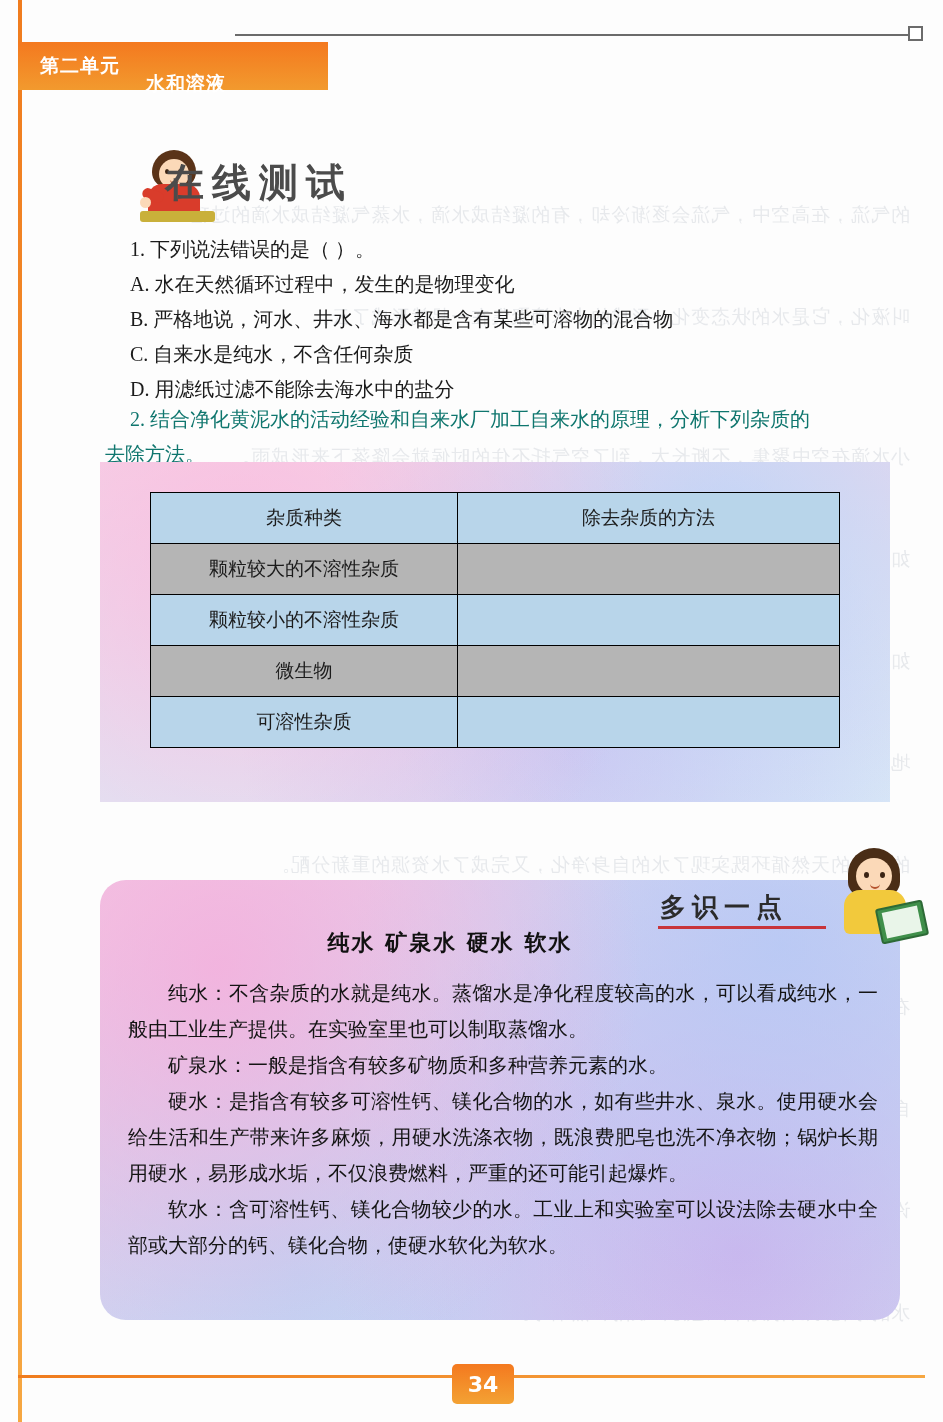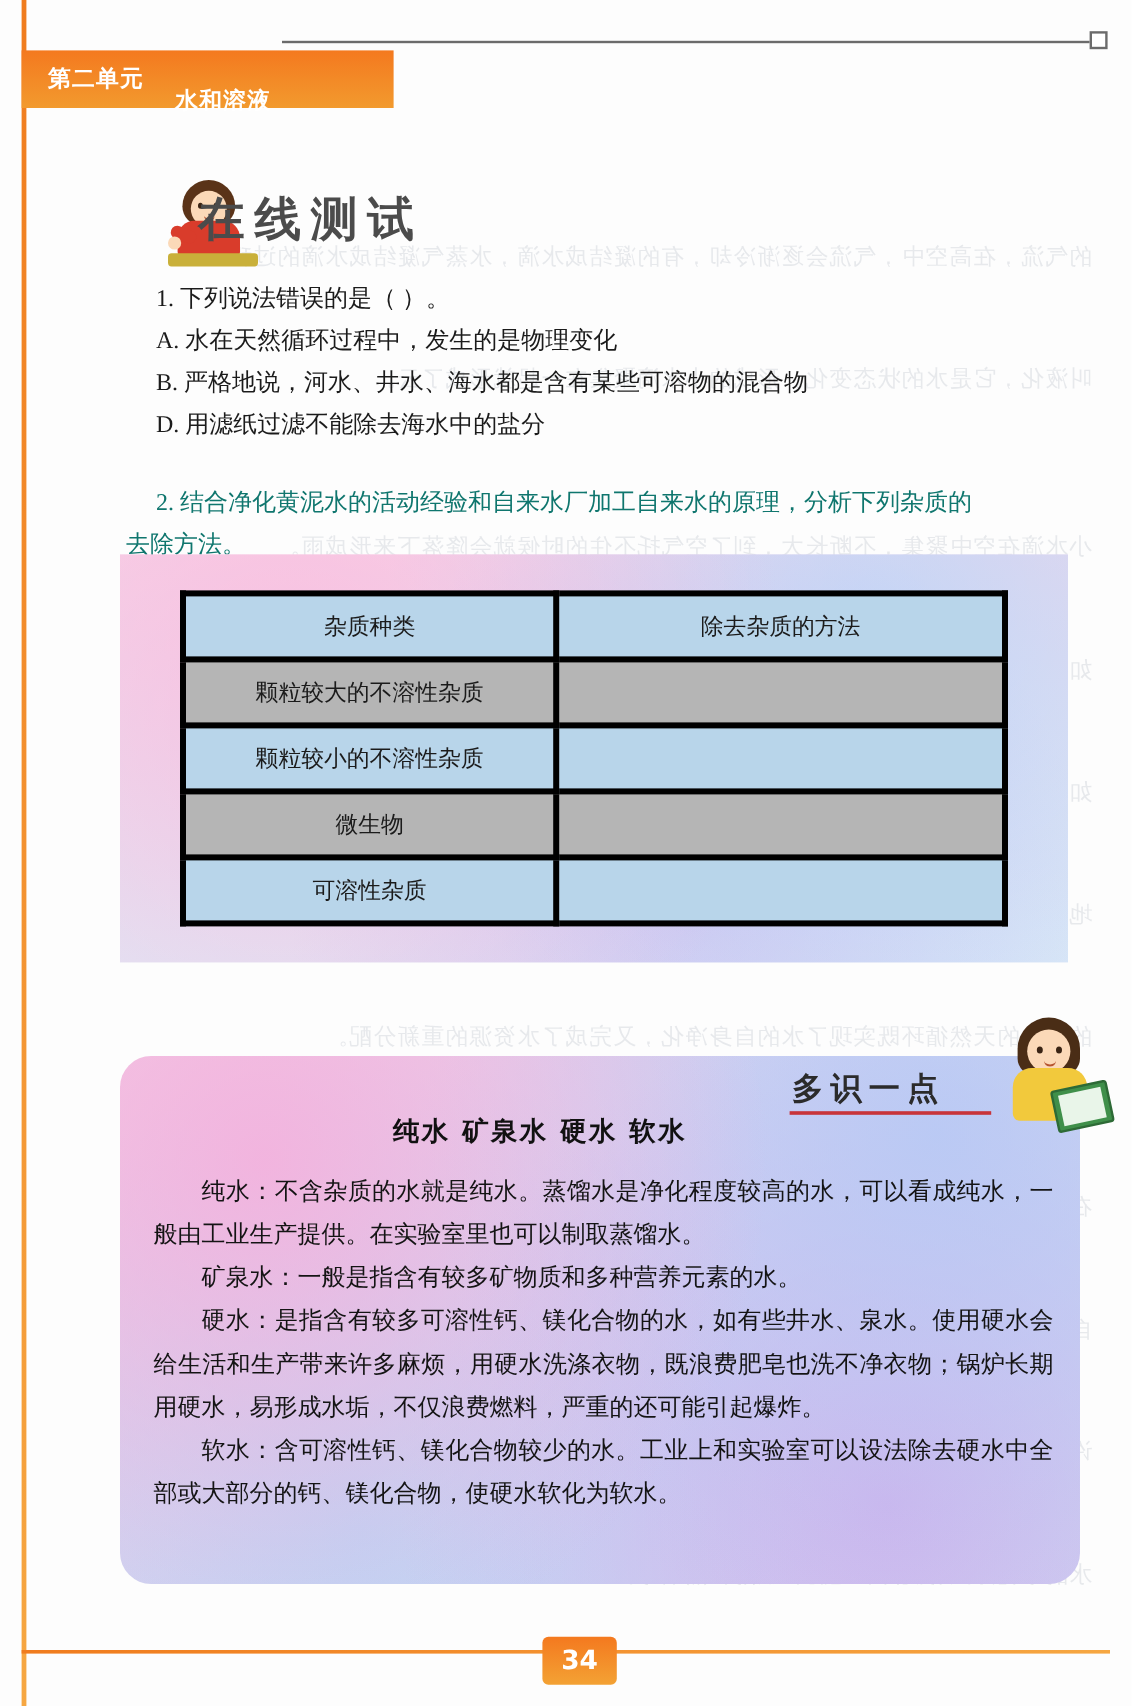--- a/index.html
+++ b/index.html
@@ -175,21 +175,21 @@
   }
   .tbl {
     position: absolute;
     left: 150px; top: 492px;
     width: 690px;
     border-collapse: collapse;
     font-size: 19px;
     color: #1b1b1b;
   }
   .tbl td {
-    border: 5px solid #000000;
+    border: 1px solid #000000;
     height: 50px;
     text-align: center;
     vertical-align: middle;
     padding: 0 8px;
   }
   .tbl td.c1 { width: 290px; }
   .tbl tr.head td { background: #b8d5ea; font-weight: normal; }
   .tbl tr.odd td { background: #b5b5b5; }
   .tbl tr.even td { background: #b8d5ea; }
 
@@ -342,20 +342,21 @@
     </div>
     <div class="test-title">在线测试</div>
   </div>
   <div class="test-rule"></div>
   <div class="test-rule-end"></div>
 
   <div class="qblock">
     <div class="qline">1. 下列说法错误的是（    ）。</div>
     <div class="qline">A. 水在天然循环过程中，发生的是物理变化</div>
     <div class="qline">B. 严格地说，河水、井水、海水都是含有某些可溶物的混合物</div>
+    <div class="qline">C. 自来水是纯水，不含任何杂质</div>
     <div class="qline">D. 用滤纸过滤不能除去海水中的盐分</div>
   </div>
 
   <div class="q2">
     <div class="indent">2. 结合净化黄泥水的活动经验和自来水厂加工自来水的原理，分析下列杂质的</div>
     <div>去除方法。</div>
   </div>
 
   <div class="table-bg"></div>
   <table class="tbl">

